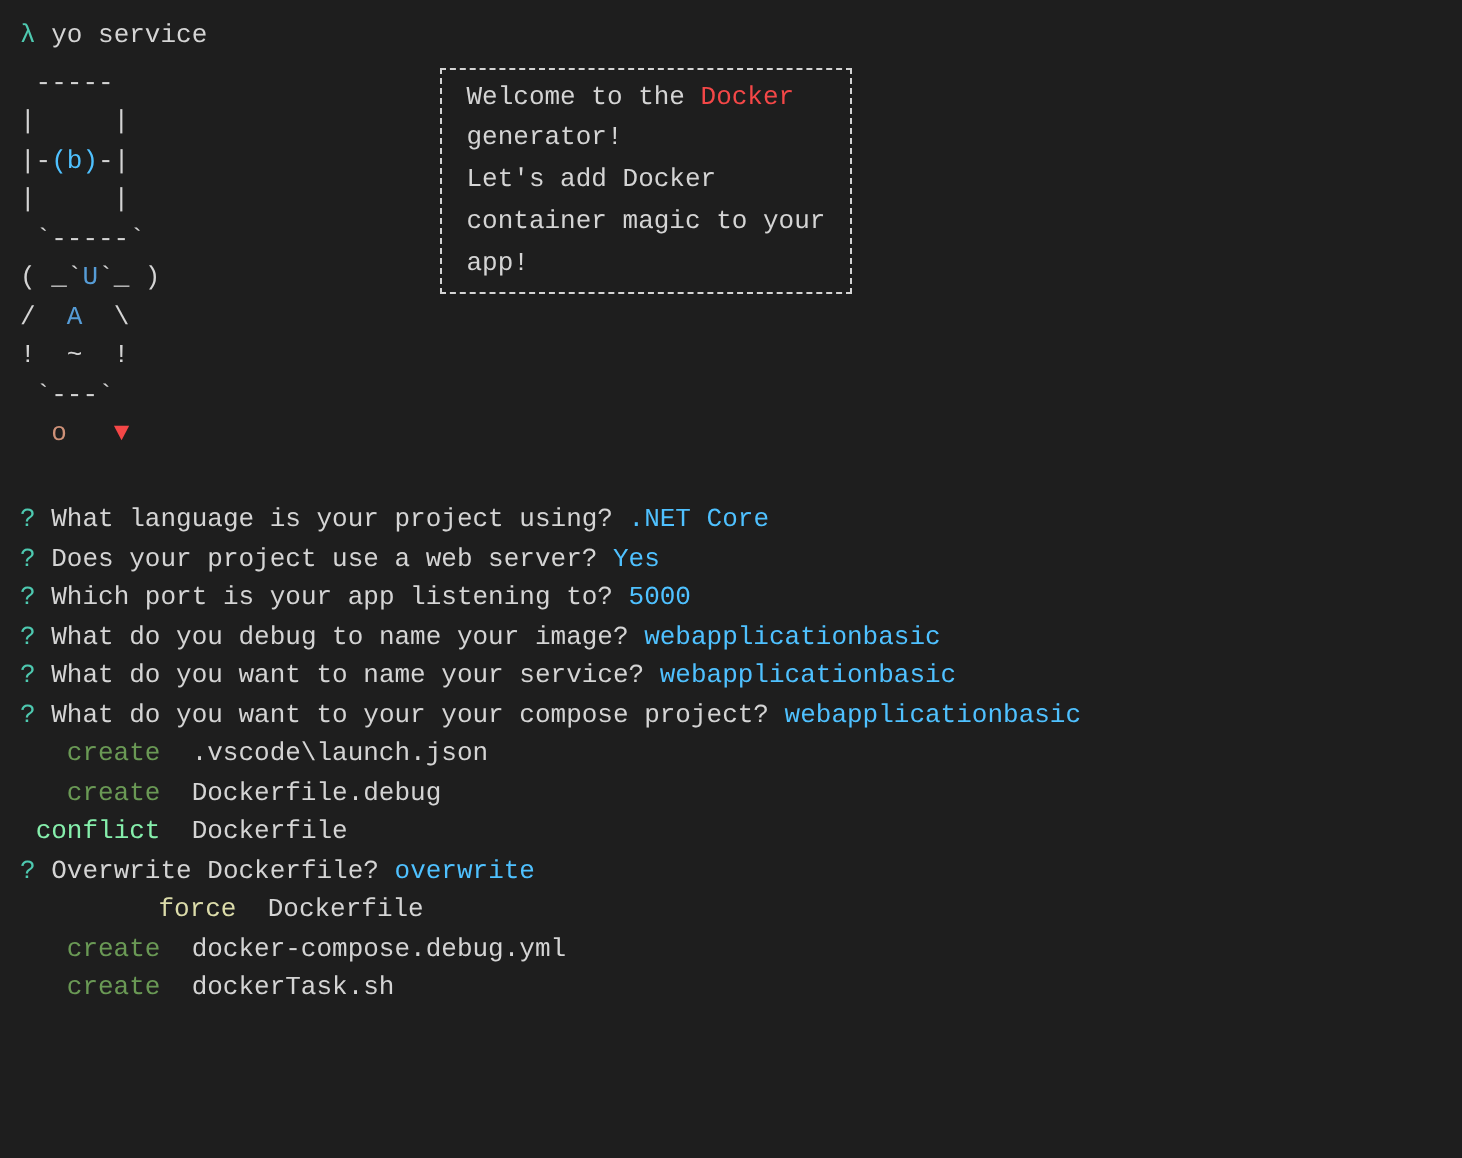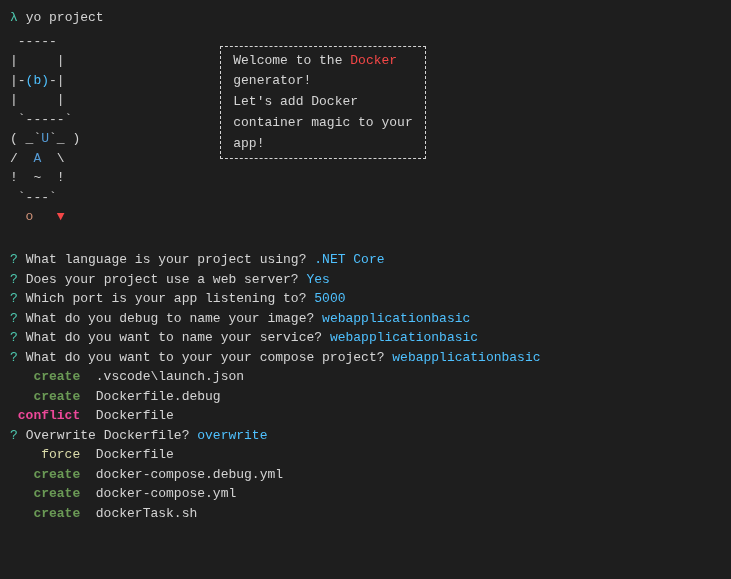--- a/index.html
+++ b/index.html
@@ -16,30 +16,30 @@
     .terminal {
       width: 100%;
       height: 100%;
     }
     .line {
       line-height: 1.5;
       white-space: pre;
     }
     .prompt-color { color: #4ec9b0; }
     .answer-color { color: #4fc1ff; margin-top: 15px; }
-    .create-color { color: #6a9955; font-weight: bold; }
-    .conflict-color { color: #ec4899; font-weight: bold; }
-    .force-color { color: #dcdcaa; }
+    .create-color { color: #6a9955; }
+    .conflict-color { color: #86efac; }
+    .force-color { color: #dcdcaa; margin-left: 38px; }
     .docker-color { color: #f44747; }
     .welcome-box {
       display: inline-block;
       border: 1px dashed #d4d4d4;
       padding: 4px 12px;
       margin-left: 140px;
-      margin-top: 14px;
+      margin-top: 2px;
       color: #d4d4d4;
       font-size: 13px;
       line-height: 1.6;
       vertical-align: top;
     }
     .ascii-art {
       display: inline-block;
       vertical-align: top;
       color: #d4d4d4;
       line-height: 1.5;
@@ -53,21 +53,21 @@
     @keyframes blink {
       0%, 100% { opacity: 1; }
       50% { opacity: 0; }
     }
   </style>
 </head>
 <body>
 
 <div class="terminal">
 
-  <div class="line"><span class="prompt-color">λ</span> <span>yo project</span></div>
+  <div class="line"><span class="prompt-color">λ</span> <span>yo service</span></div>
 
   <div class="ascii-section">
     <div class="ascii-art">
       <div class="line"> -----</div>
       <div class="line">|     |</div>
       <div class="line">|-<span style="color:#4fc1ff">(b)</span>-|</div>
       <div class="line">|     |</div>
       <div class="line"> `-----`</div>
       <div class="line">( _`<span style="color:#569cd6">U</span>`_ )</div>
       <div class="line">/  <span style="color:#569cd6">A</span>  \</div>
@@ -94,16 +94,15 @@
   <div class="line"><span class="prompt-color">?</span> <span>What do you want to your your compose project? </span><span class="answer-color">webapplicationbasic</span></div>
 
   <div class="line">   <span class="create-color">create</span>  .vscode\launch.json</div>
   <div class="line">   <span class="create-color">create</span>  Dockerfile.debug</div>
   <div class="line"> <span class="conflict-color">conflict</span>  Dockerfile</div>
 
   <div class="line"><span class="prompt-color">?</span> <span>Overwrite Dockerfile? </span><span class="answer-color">overwrite</span></div>
 
   <div class="line">    <span class="force-color">force</span>  Dockerfile</div>
   <div class="line">   <span class="create-color">create</span>  docker-compose.debug.yml</div>
-  <div class="line">   <span class="create-color">create</span>  docker-compose.yml</div>
   <div class="line">   <span class="create-color">create</span>  dockerTask.sh</div>
 
 </div>
 
 </body></html>

